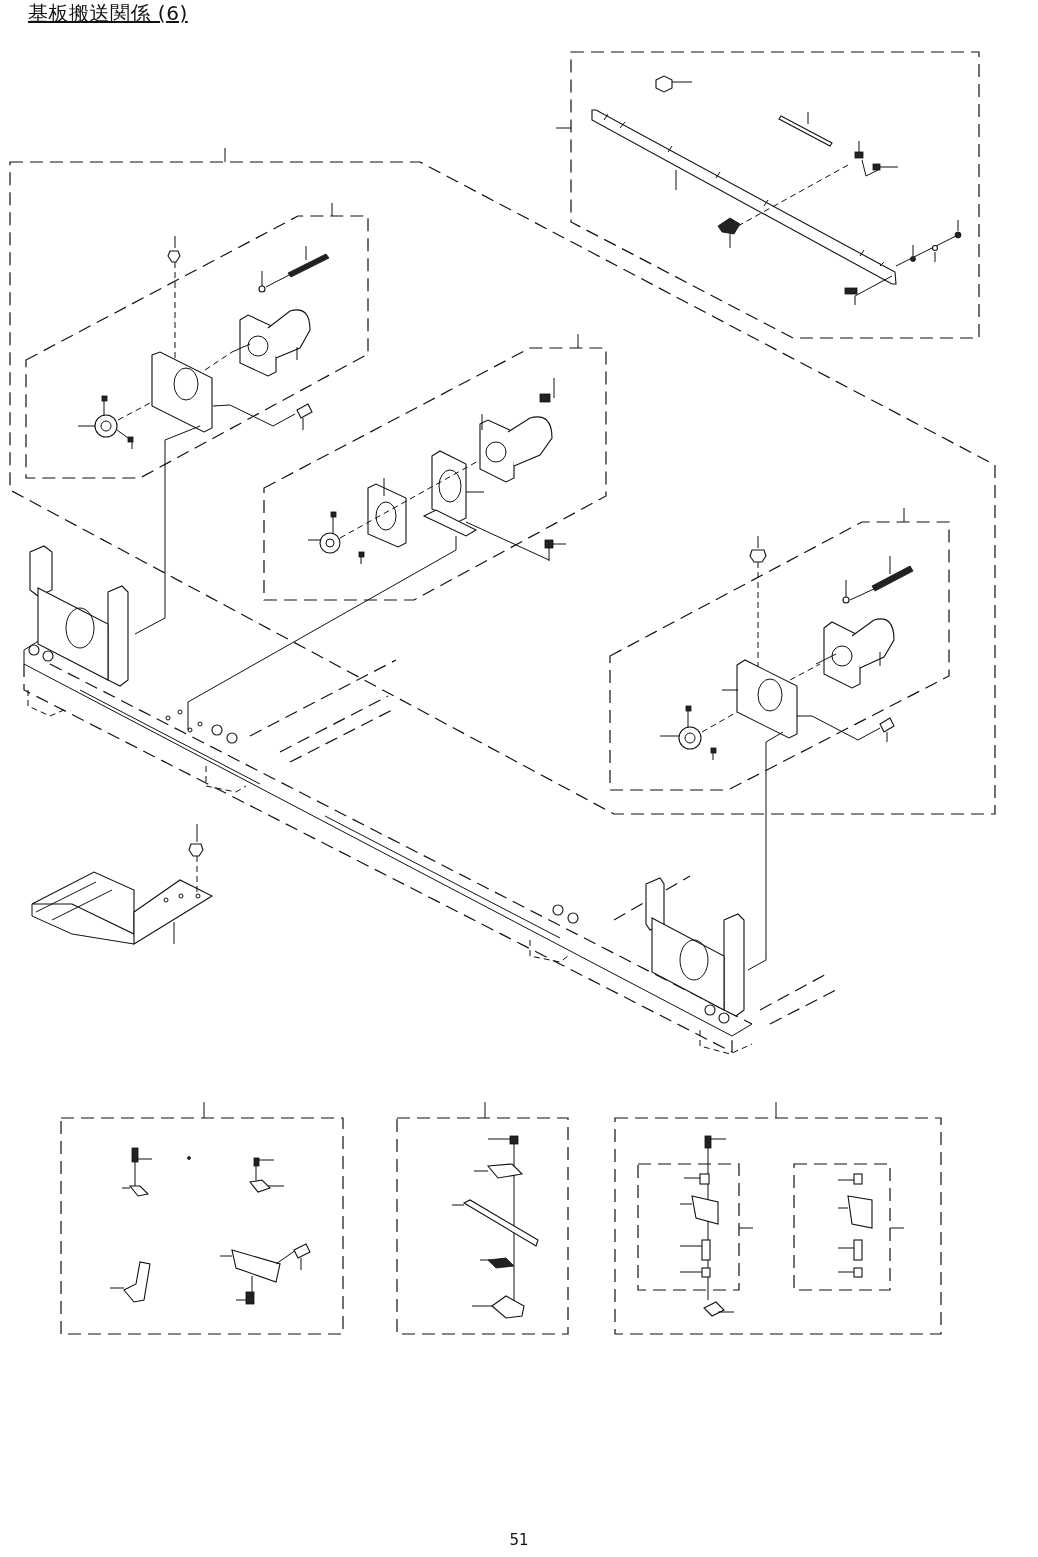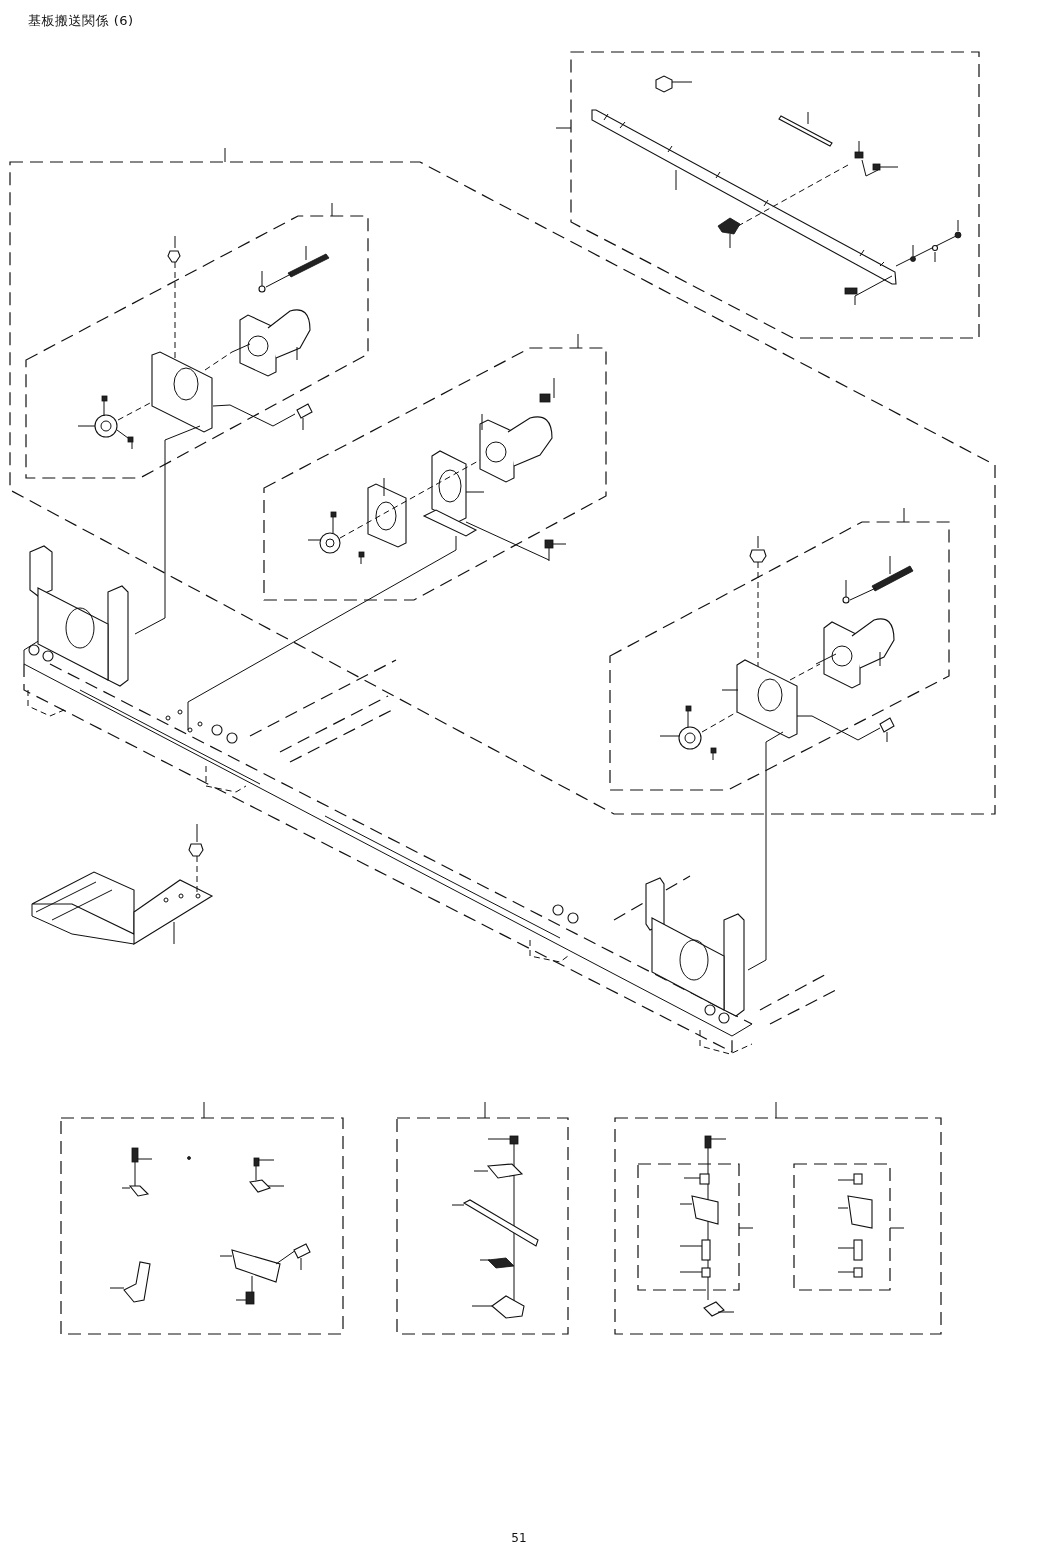--- a/index.html
+++ b/index.html
@@ -1,18 +1,18 @@
 <!DOCTYPE html>
 <html><head>
 <meta charset="utf-8">
 <style>
   html,body{margin:0;padding:0;background:#fff;}
   body{width:1038px;height:1557px;position:relative;overflow:hidden;font-family:"DejaVu Sans",sans-serif;color:#111;}
-  .title{position:absolute;left:28px;top:12px;font-size:13px;letter-spacing:0.5px;}
-  .pageno{position:absolute;left:0;width:1038px;top:1531px;text-align:center;font-size:12px;}
+  .title{position:absolute;left:28px;top:0;font-size:20px;letter-spacing:0.5px;text-decoration:underline;}
+  .pageno{position:absolute;left:0;width:1038px;top:1531px;text-align:center;font-size:15px;}
   svg#dia{position:absolute;left:0;top:0;}
   .d{fill:none;stroke:#111;stroke-width:1.2;stroke-dasharray:13 7;}
   .dd{fill:none;stroke:#111;stroke-width:1;stroke-dasharray:6 4;}
   .l{fill:none;stroke:#111;stroke-width:1;}
   .p{fill:#fff;stroke:#111;stroke-width:1.1;}
   .k{fill:#222;stroke:#111;stroke-width:0.8;}
 </style>
 </head>
 <body>
 

